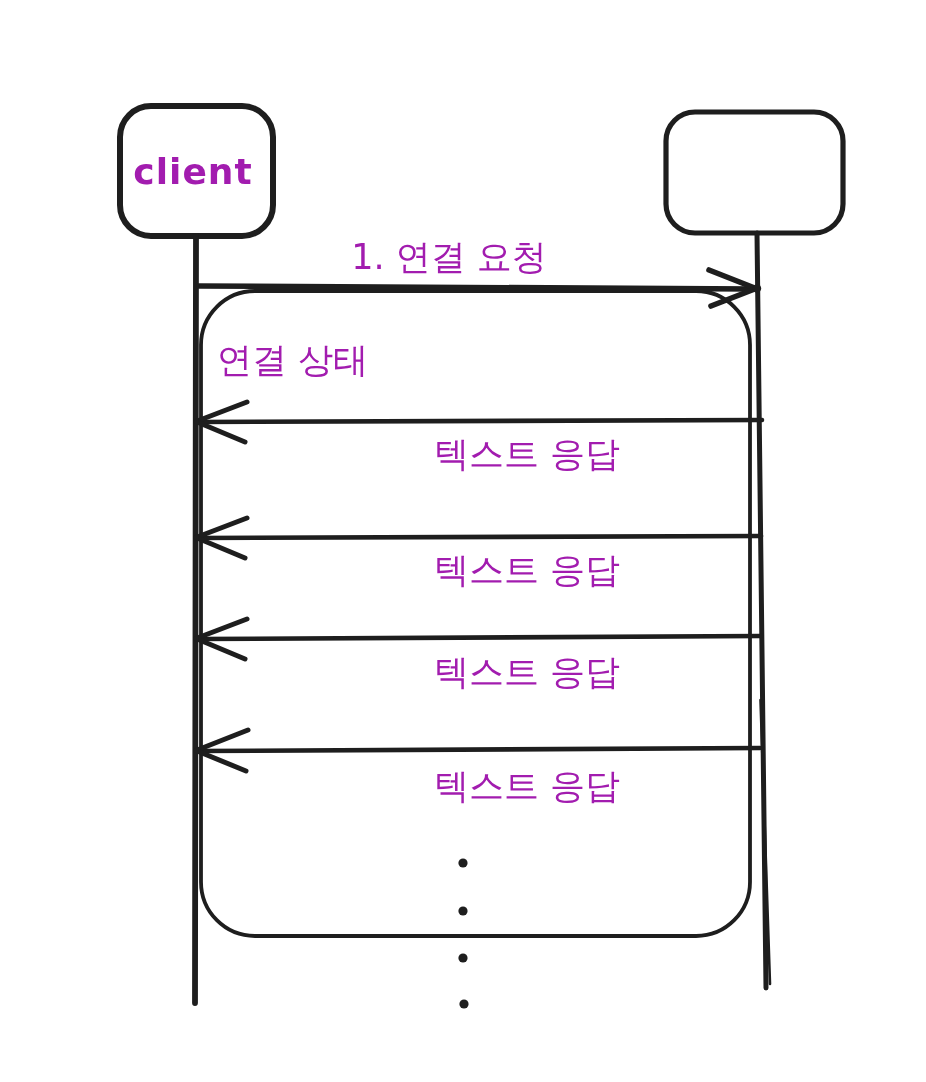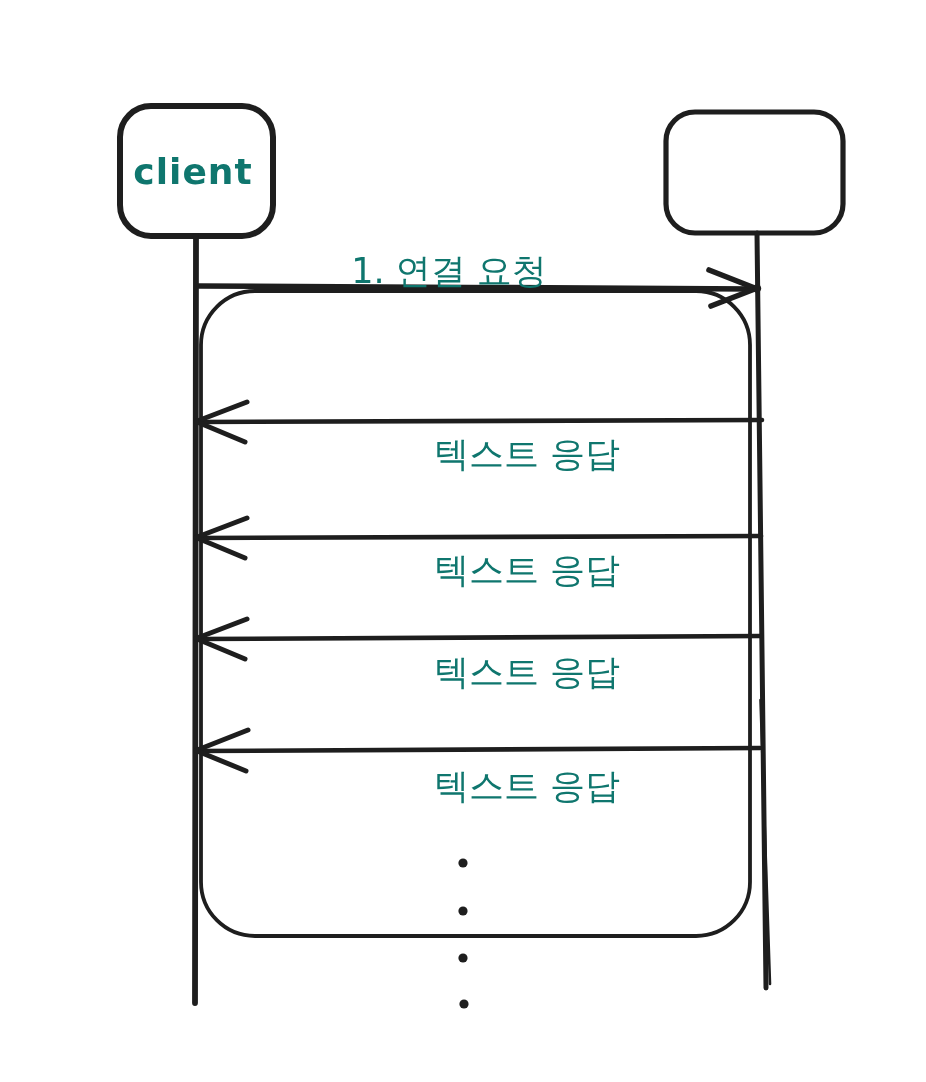--- a/index.html
+++ b/index.html
@@ -18,21 +18,21 @@
   }
   svg.draw {
     position: absolute;
     left: 0;
     top: 0;
     width: 926px;
     height: 1082px;
   }
   .lbl {
     position: absolute;
-    color: #0f766e;
+    color: #a21caf;
     white-space: nowrap;
     user-select: none;
   }
   .actor-label {
     font-size: 36px;
     font-weight: 600;
     letter-spacing: 1px;
     transform: translate(-50%, -50%);
     font-family: "DejaVu Sans", sans-serif;
   }
@@ -99,22 +99,23 @@
       <circle cx="463" cy="863" r="4.6"></circle>
       <circle cx="463" cy="911" r="4.6"></circle>
       <circle cx="463" cy="958" r="4.6"></circle>
       <circle cx="464" cy="1004" r="4.6"></circle>
     </g>
   </svg>
 
   <div class="lbl actor-label" style="left:193px; top:171px;">client</div>
 
 
-  <div class="lbl msg-label" style="left:449px; top:248px;">1. 연결 요청</div>
+  <div class="lbl msg-label" style="left:449px; top:234px;">1. 연결 요청</div>
 
+  <div class="lbl group-label" style="left:217px; top:337px;">연결 상태</div>
 
   <div class="lbl msg-label" style="left:527px; top:431px;">텍스트 응답</div>
 
   <div class="lbl msg-label" style="left:527px; top:547px;">텍스트 응답</div>
 
   <div class="lbl msg-label" style="left:527px; top:649px;">텍스트 응답</div>
 
   <div class="lbl msg-label" style="left:527px; top:763px;">텍스트 응답</div>
 
 </div>

